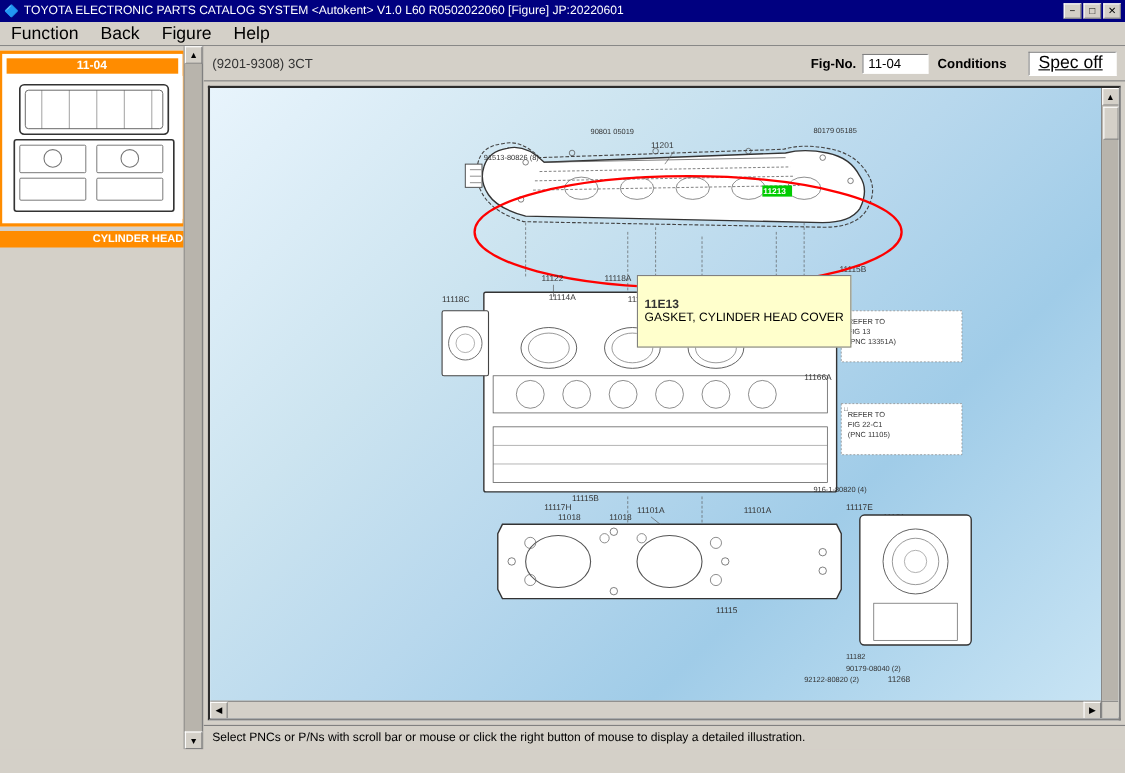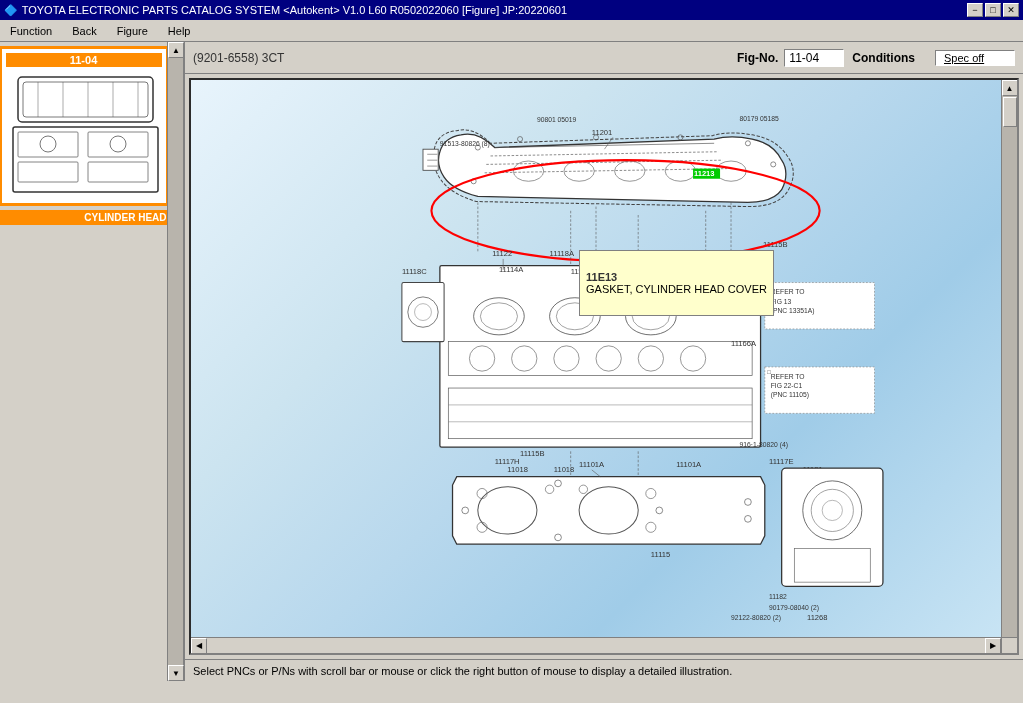--- a/index.html
+++ b/index.html
@@ -53,21 +53,21 @@
       border-bottom: 1px solid #808080;
       padding: 2px 4px;
       display: flex;
       gap: 8px;
       height: 22px;
       align-items: center;
     }
     .menu-item {
       padding: 2px 6px;
       cursor: pointer;
-      font-size: 11px;
+      font-size: 16px;
     }
 
     
     .main-container {
       display: flex;
       height: calc(703px - 42px - 22px);
       background: #d4d0c8;
     }
     .part-thumbnail-container {
       border: 3px solid #ff8c00;
@@ -154,21 +154,21 @@
     .conditions-label {
       font-size: 12px;
       font-weight: bold;
     }
     .conditions-value {
       border: 1px solid #808080;
       border-right-color: #fff;
       border-bottom-color: #fff;
       background: white;
       padding: 1px 8px;
-      font-size: 11px;
+      font-size: 16px;
       min-width: 80px;
       text-decoration: underline;
     }
 
     
     .diagram-container {
       flex: 1;
       background: white;
       border: 2px inset #808080;
       margin: 4px;
@@ -363,21 +363,21 @@
     <div class="left-vscroll">
       <div class="scroll-btn">▲</div>
       <div style="flex:1; background:#b8b4ac;"></div>
       <div class="scroll-btn">▼</div>
     </div>
   </div>
 
   <div class="right-area">
 
     <div class="info-bar">
-      <span class="info-bar-fig">(9201-6558) 3CT</span>
+      <span class="info-bar-fig">(9201-9308) 3CT</span>
       <div style="flex:1;"></div>
       <div class="fig-no-section">
         <span class="fig-no-label">Fig-No.</span>
         <input class="fig-no-input" value="11-04" readonly="" style="">
       </div>
       <div class="conditions-section">
         <span class="conditions-label">Conditions</span>
         <div class="conditions-value">Spec off</div>
       </div>
     </div>

